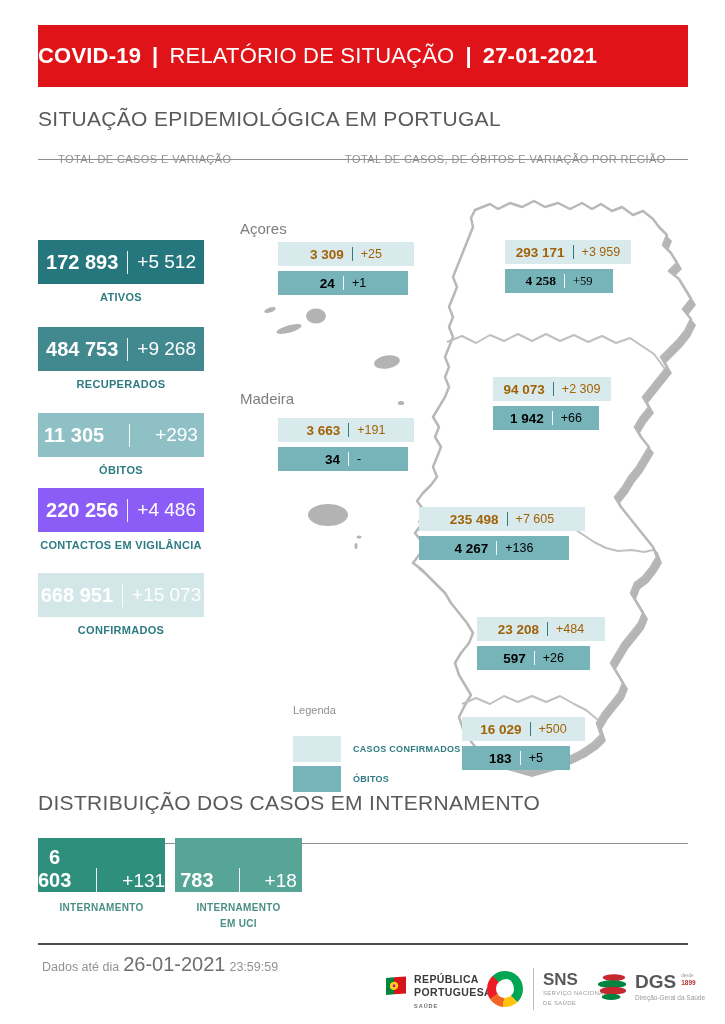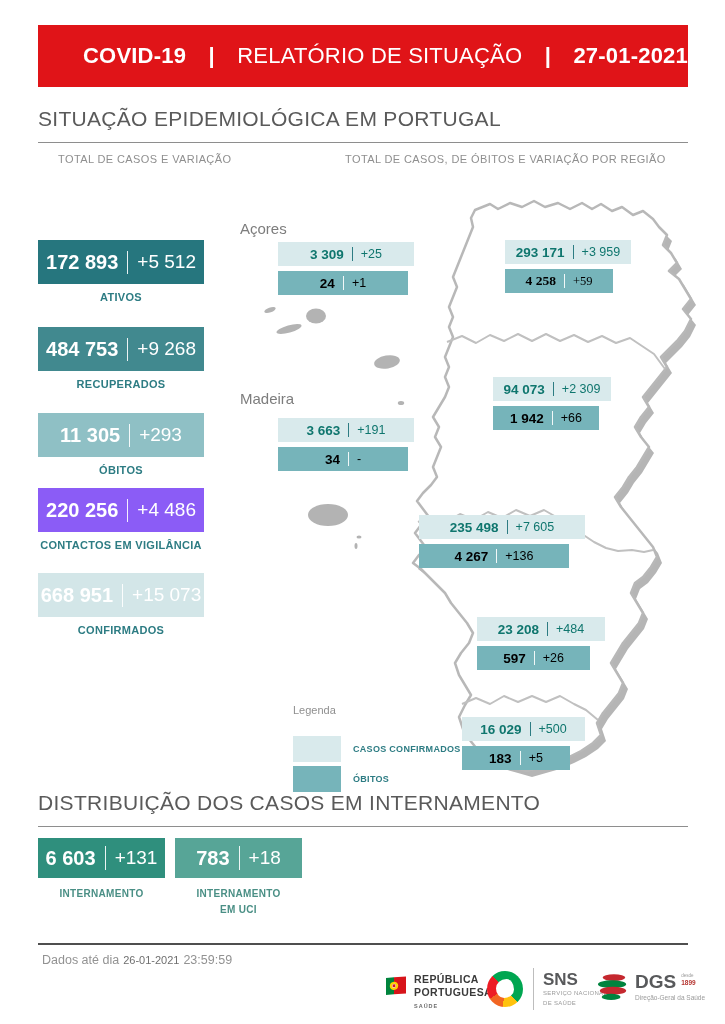--- a/index.html
+++ b/index.html
@@ -1,75 +1,75 @@
 <!DOCTYPE html>
 <html><head>
 <meta charset="utf-8">
 <style>
   * { margin:0; padding:0; box-sizing:border-box; }
   body { background:#ffffff; font-family:"Liberation Sans", sans-serif; }
   .page { position:relative; width:725px; height:1024px; background:#ffffff; overflow:hidden; }
 
   
   .topbar { position:absolute; left:38px; top:25px; width:650px; height:62px;
-    background:#e01418; color:#fff; display:flex; align-items:center; justify-content:space-between;
-    gap:11px; font-size:22px; letter-spacing:.2px;padding-left:45px; }
+    background:#e01418; color:#fff; display:flex; align-items:center; justify-content:flex-start;
+    gap:11px; font-size:22px; letter-spacing:.2px; }
   .tb-bold { font-weight:bold; }
   .tb-sep  { font-weight:bold; }
 
   
-  .rule-under { position:absolute; left:38px; width:650px; border-bottom:1.5px solid #8e8e8e; padding-bottom:11px; }
+  .rule-under { position:absolute; left:38px; width:650px; border-bottom:1.5px solid #8e8e8e; padding-bottom:28px; }
   .section-title { font-size:21px; color:#5a5a5a; letter-spacing:.3px; }
   .subhead { position:absolute; font-size:11px; color:#8f8f8f; letter-spacing:.4px; }
 
   
   .stat { position:absolute; left:38px; width:166px; text-align:center; }
   .stat-box { height:44px; display:flex; align-items:center; justify-content:center; color:#fff; }
   .stat-box .v { font-weight:bold; font-size:20px; }
   .stat-box .d { width:0; border-left:1.5px solid rgba(255,255,255,.9); height:23px; margin:0 9px; }
   .stat-box .g { font-size:19px; }
   .stat-label { margin-top:7px; font-size:11px; font-weight:bold; color:#2d7c83; letter-spacing:.3px; white-space:nowrap; }
-  .c0 { background:#26767e; } .c1 { background:#41898f; } .c2 { background:#8fc0c5; }
+  .c0 { background:#26767e; } .c1 { background:#41898f; } .c2 { background:#8fc0c5;gap:16px; }
   .c3 { background:#8b5cf6; } .c4 { background:#d3e6e8; }
 
   
   .map-svg { position:absolute; left:240px; top:190px; }
 
   
   .island-label { position:absolute; font-size:15px; color:#7d7d7d; }
   .pair { position:absolute; }
   .row { height:24px; display:flex; align-items:center; justify-content:center; margin-bottom:5px; }
   .row .v { font-weight:bold; font-size:13.5px; }
   .row .d { width:0; border-left:1.5px solid rgba(255,255,255,.9); height:14px; margin:0 8px; }
   .row .g { font-size:12.5px; }
-  .row.light { background:#d9eaec; color:#0f766e; }
+  .row.light { background:#d9eaec; color:#a16207; }
   .row.light .d { border-color:#2d7c83; }
   .row.dark { background:#76b4ba; color:#000000; }
 
   
   .legend { position:absolute; left:293px; top:704px; }
   .legend-title { font-size:11px; color:#8f8f8f; margin-bottom:20px; }
   .legend-row { display:flex; align-items:center; margin-bottom:4px; }
   .legend-swatch { width:48px; height:26px; margin-right:12px; }
   .ls0 { background:#d9eaec; } .ls1 { background:#76b4ba; }
   .legend-label { font-size:9px; font-weight:bold; color:#2d7c83; letter-spacing:.3px; }
 
   
   .card { position:absolute; width:127px; text-align:center; }
-  .card-box { height:40px; display:flex; align-items:center; justify-content:center; color:#fff; }
+  .card-box { height:54px; display:flex; align-items:flex-end; justify-content:center; color:#fff;gap:16px; }
   .card-box .v { font-weight:bold; font-size:20px; }
   .card-box .d { width:0; border-left:1.5px solid rgba(255,255,255,.9); height:24px; margin:0 9px; }
   .card-box .g { font-size:19px; }
   .card-label { margin-top:8px; font-size:10px; font-weight:bold; color:#4a8f85; letter-spacing:.3px; line-height:1.55; }
   .g0 { background:#2f8f7d; } .g1 { background:#57a597; }
 
   
   .footer-rule { position:absolute; left:38px; top:943px; width:650px; border-top:2px solid #4f4f4f; }
   .footer-note { position:absolute; left:42px; top:953px; font-size:12.5px; color:#929292; }
-  .fn-date { font-size:11px; color:#6f6f6f; margin:2px 4px; }
+  .fn-date { font-size:20px; color:#6f6f6f; margin:2px 4px; }
 
   
   .logo-rp { position:absolute; left:385px; top:972px; display:flex; gap:7px; }
   .rp-text { padding-top:1px; }
   .rp-line { font-size:10.5px; font-weight:bold; color:#3a3a3a; letter-spacing:.4px; line-height:1.25; }
   .rp-sub { margin-top:4px; font-size:5.5px; font-weight:bold; color:#6b6b6b; letter-spacing:1px; }
 
   .logo-sns { position:absolute; left:487px; top:968px; display:flex; align-items:center; }
   .sns-circle { width:36px; height:36px; border-radius:50%;
     background:conic-gradient(#00a651 0 38%, #ffc20e 38% 52%, #f26522 52% 66%, #ed1c24 66% 88%, #00a651 88% 100%);
@@ -220,21 +220,21 @@
         <span class="d"></span>
         <span class="g">+2 309</span>
     </div>
     <div class="row dark" style="width:106px;">
       <span class="v">1 942</span>
         <span class="d"></span>
         <span class="g">+66</span>
     </div>
   </div>
 
-  <div class="pair" style="left:419px; top:507px; width:166px;margin-top:8px;">
+  <div class="pair" style="left:419px; top:507px; width:166px;">
     <div class="row light">
       <span class="v">235 498</span>
         <span class="d"></span>
         <span class="g">+7 605</span>
     </div>
     <div class="row dark" style="width:150px;">
       <span class="v">4 267</span>
         <span class="d"></span>
         <span class="g">+136</span>
     </div>

